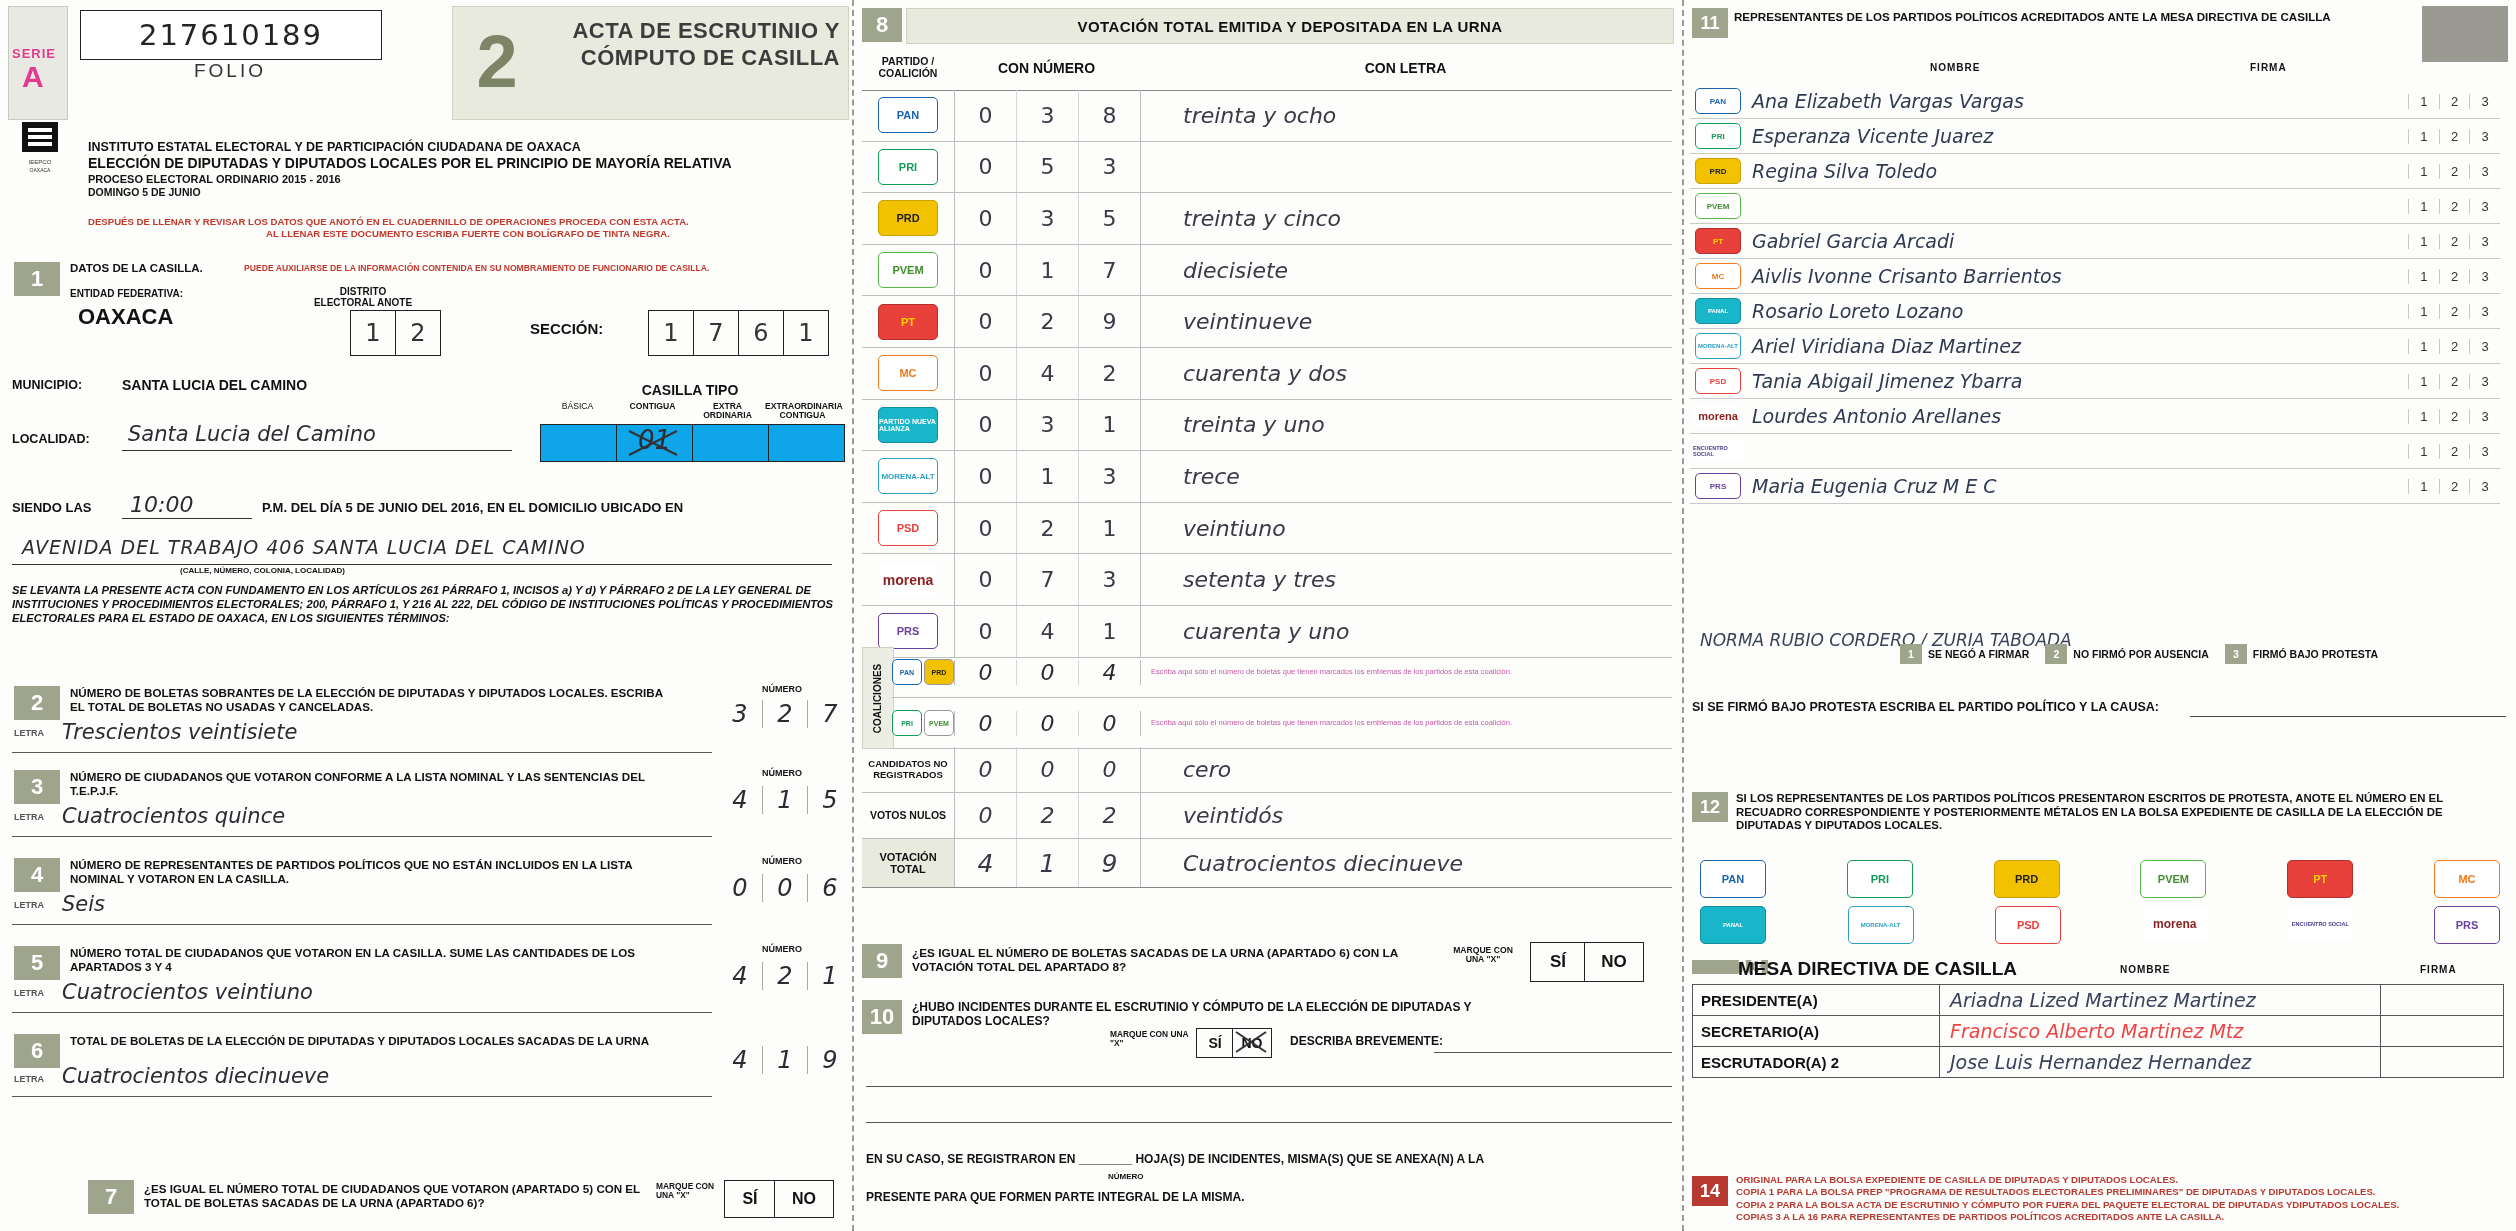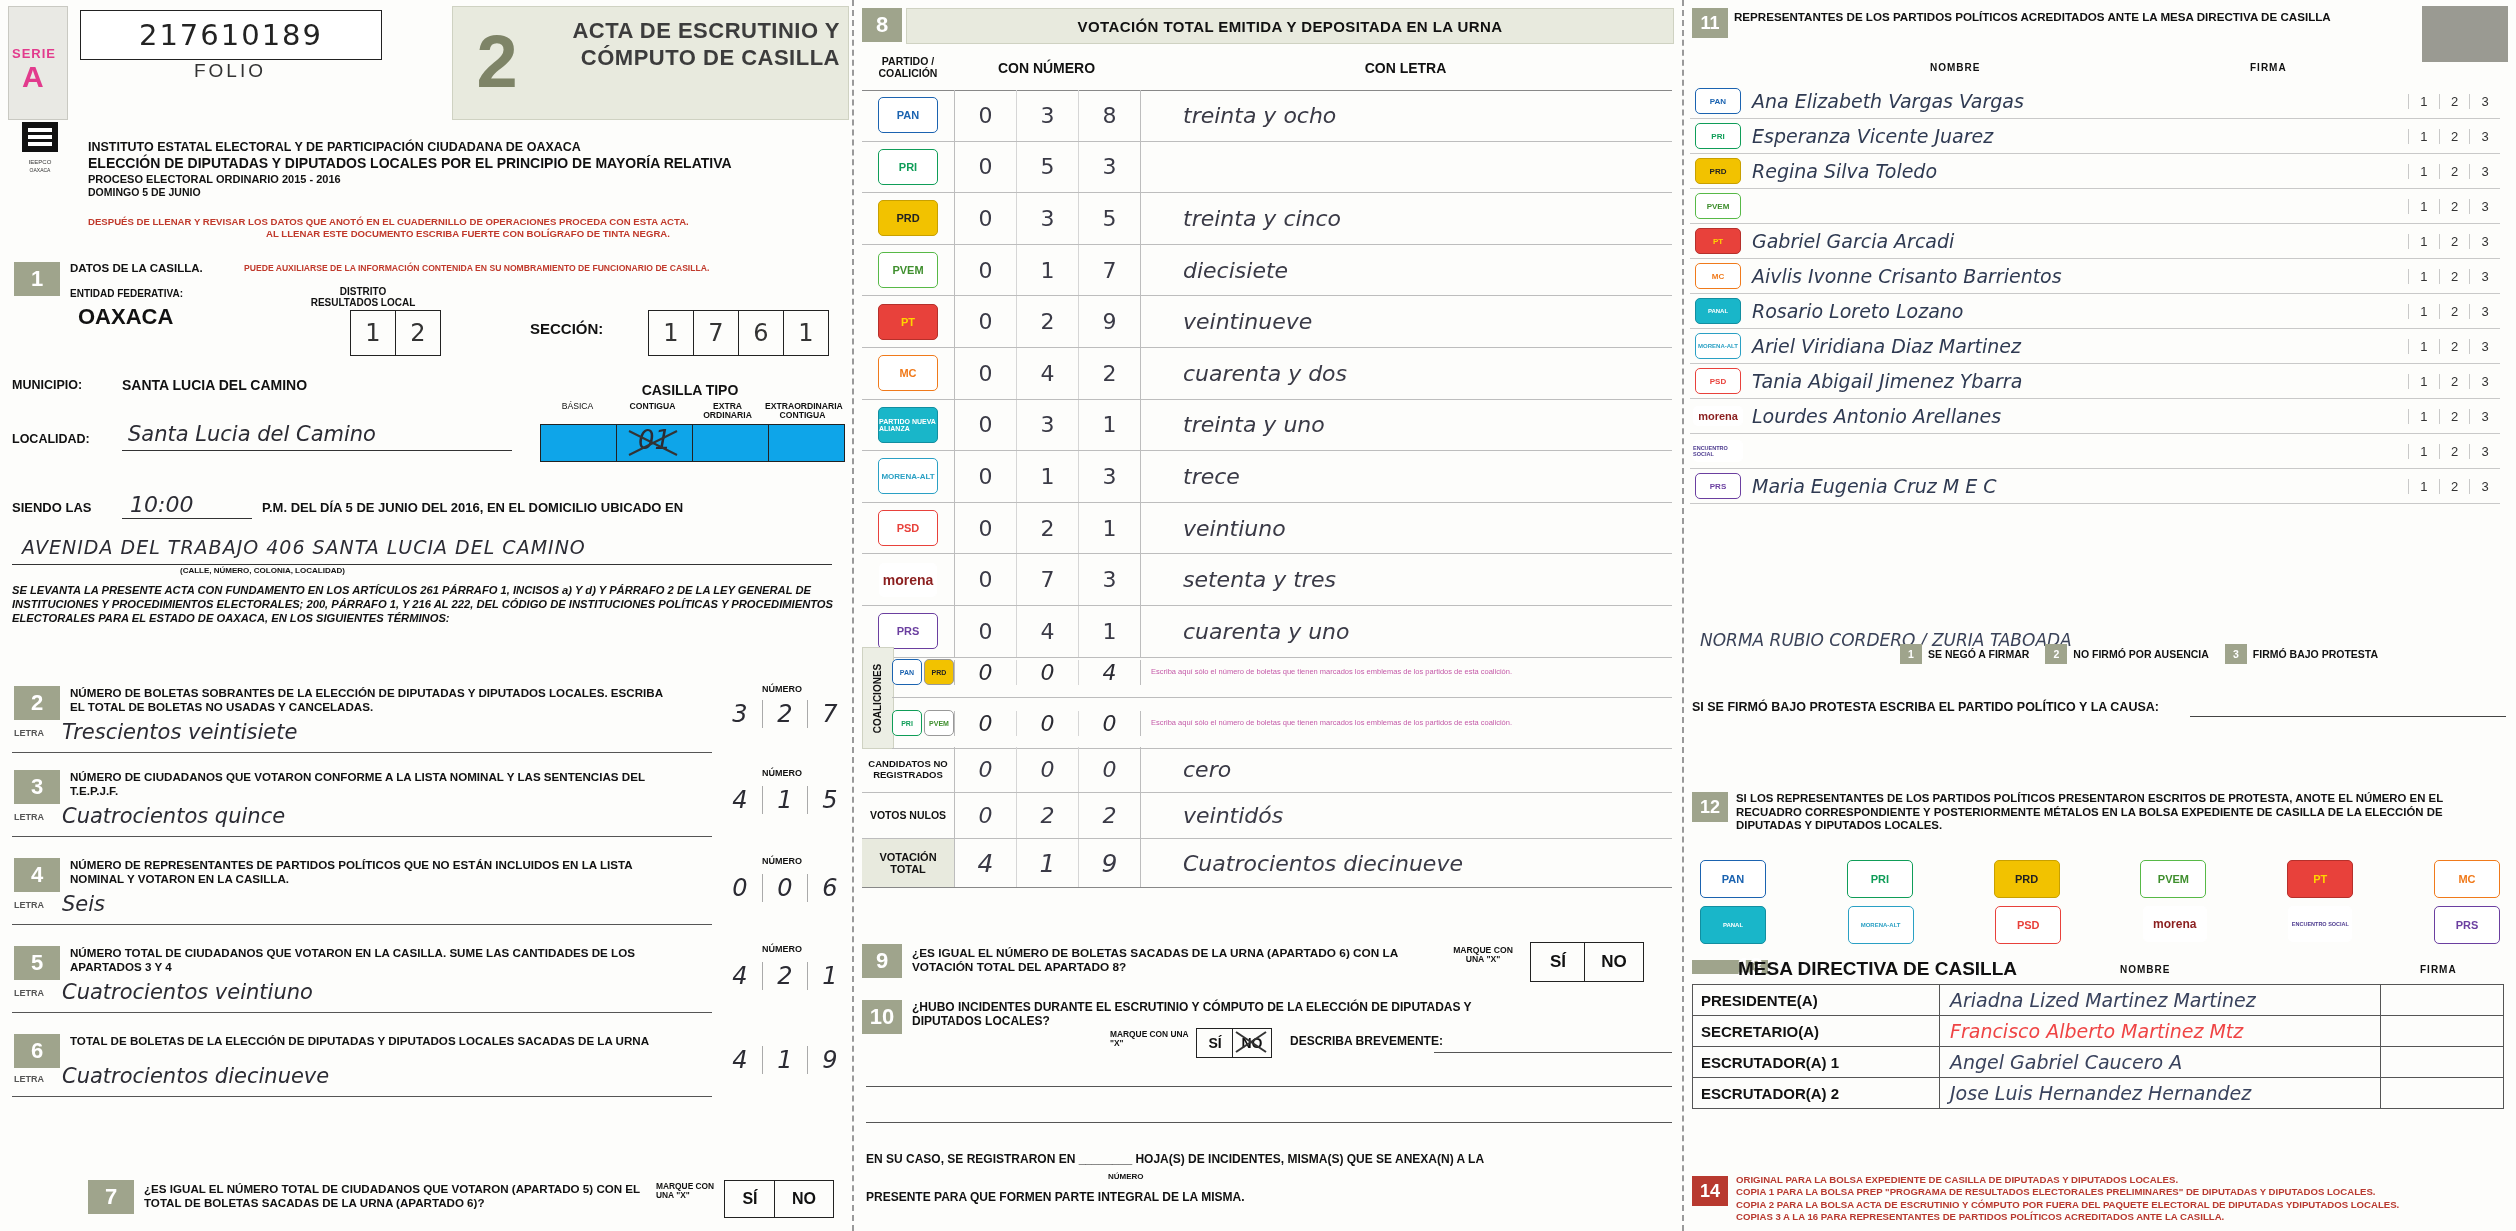--- a/index.html
+++ b/index.html
@@ -113,21 +113,21 @@
     <div style="text-align:center">AL LLENAR ESTE DOCUMENTO ESCRIBA FUERTE CON BOLÍGRAFO DE TINTA NEGRA.</div>
   </div>
 
   <div class="num-badge" style="left:14px;top:262px;width:46px;height:34px;font-size:22px;">1</div>
   <div style="position:absolute;left:70px;top:262px;" class="lbl">DATOS DE LA CASILLA.</div>
   <div style="position:absolute;left:244px;top:263px;color:#c0392b;font-size:8.6px;font-weight:bold;width:600px;">PUEDE AUXILIARSE DE LA INFORMACIÓN CONTENIDA EN SU NOMBRAMIENTO DE FUNCIONARIO DE CASILLA.</div>
 
   <div style="position:absolute;left:70px;top:288px;font-size:10px;font-weight:bold;">ENTIDAD FEDERATIVA:</div>
   <div style="position:absolute;left:78px;top:304px;font-size:22px;font-weight:bold;">OAXACA</div>
 
-  <div style="position:absolute;left:308px;top:286px;width:110px;font-size:10px;font-weight:bold;line-height:1.1;text-align:center;">DISTRITO RESULTADOS LOCAL</div>
+  <div style="position:absolute;left:308px;top:286px;width:110px;font-size:10px;font-weight:bold;line-height:1.1;text-align:center;">DISTRITO ELECTORAL ANOTE</div>
   <div class="ngrid" style="left:350px;top:310px;">
     <div>1</div>
     <div>2</div>
   </div>
 
   <div style="position:absolute;left:530px;top:320px;font-size:15px;font-weight:bold;">SECCIÓN:</div>
   <div class="ngrid" style="left:648px;top:310px;">
     <div>1</div>
     <div>7</div>
     <div>6</div>
@@ -650,25 +650,20 @@
       <td style="width:230px;padding:6px 8px;font-weight:bold;font-size:15px;">PRESIDENTE(A)</td>
       <td style="padding:4px 10px;"><span class="hand" style="font-size:19px;color:#39425c;">Ariadna Lized Martinez Martinez</span></td>
       <td style="width:120px;"></td>
     </tr>
     <tr>
       <td style="padding:6px 8px;font-weight:bold;font-size:15px;">SECRETARIO(A)</td>
       <td style="padding:4px 10px;"><span class="hand" style="font-size:19px;color:#ef4444;">Francisco Alberto Martinez Mtz</span></td>
       <td></td>
     </tr>
     <tr>
-      <td style="padding:6px 8px;font-weight:bold;font-size:15px;">ESCRUTADOR(A) 1</td>
-      <td style="padding:4px 10px;"><span class="hand" style="font-size:19px;color:#39425c;">Angel Gabriel Caucero A</span></td>
-      <td></td>
-    </tr>
-    <tr>
       <td style="padding:6px 8px;font-weight:bold;font-size:15px;">ESCRUTADOR(A) 2</td>
       <td style="padding:4px 10px;"><span class="hand" style="font-size:19px;color:#39425c;">Jose Luis Hernandez Hernandez</span></td>
       <td></td>
     </tr>
   </tbody>
     </table>
 
   <div class="num-badge" style="left:1692px;top:1176px;width:36px;height:30px;font-size:18px;background:#b8392f;">14</div>
   <div style="position:absolute;left:1736px;top:1174px;width:780px;font-size:9.6px;font-weight:bold;color:#b8392f;line-height:1.28;">
     <div>ORIGINAL PARA LA BOLSA EXPEDIENTE DE CASILLA DE DIPUTADAS Y DIPUTADOS LOCALES.</div>

